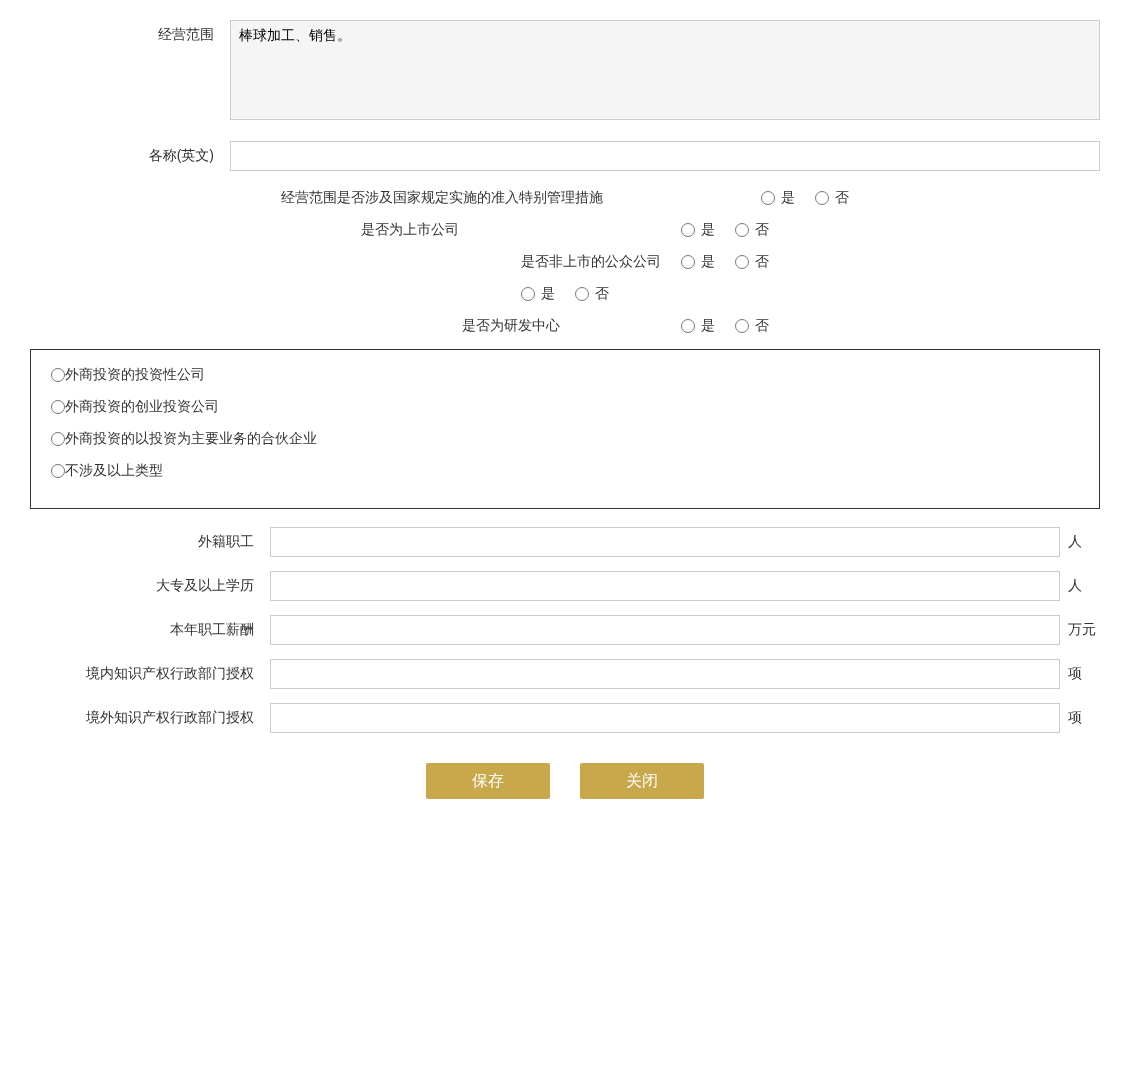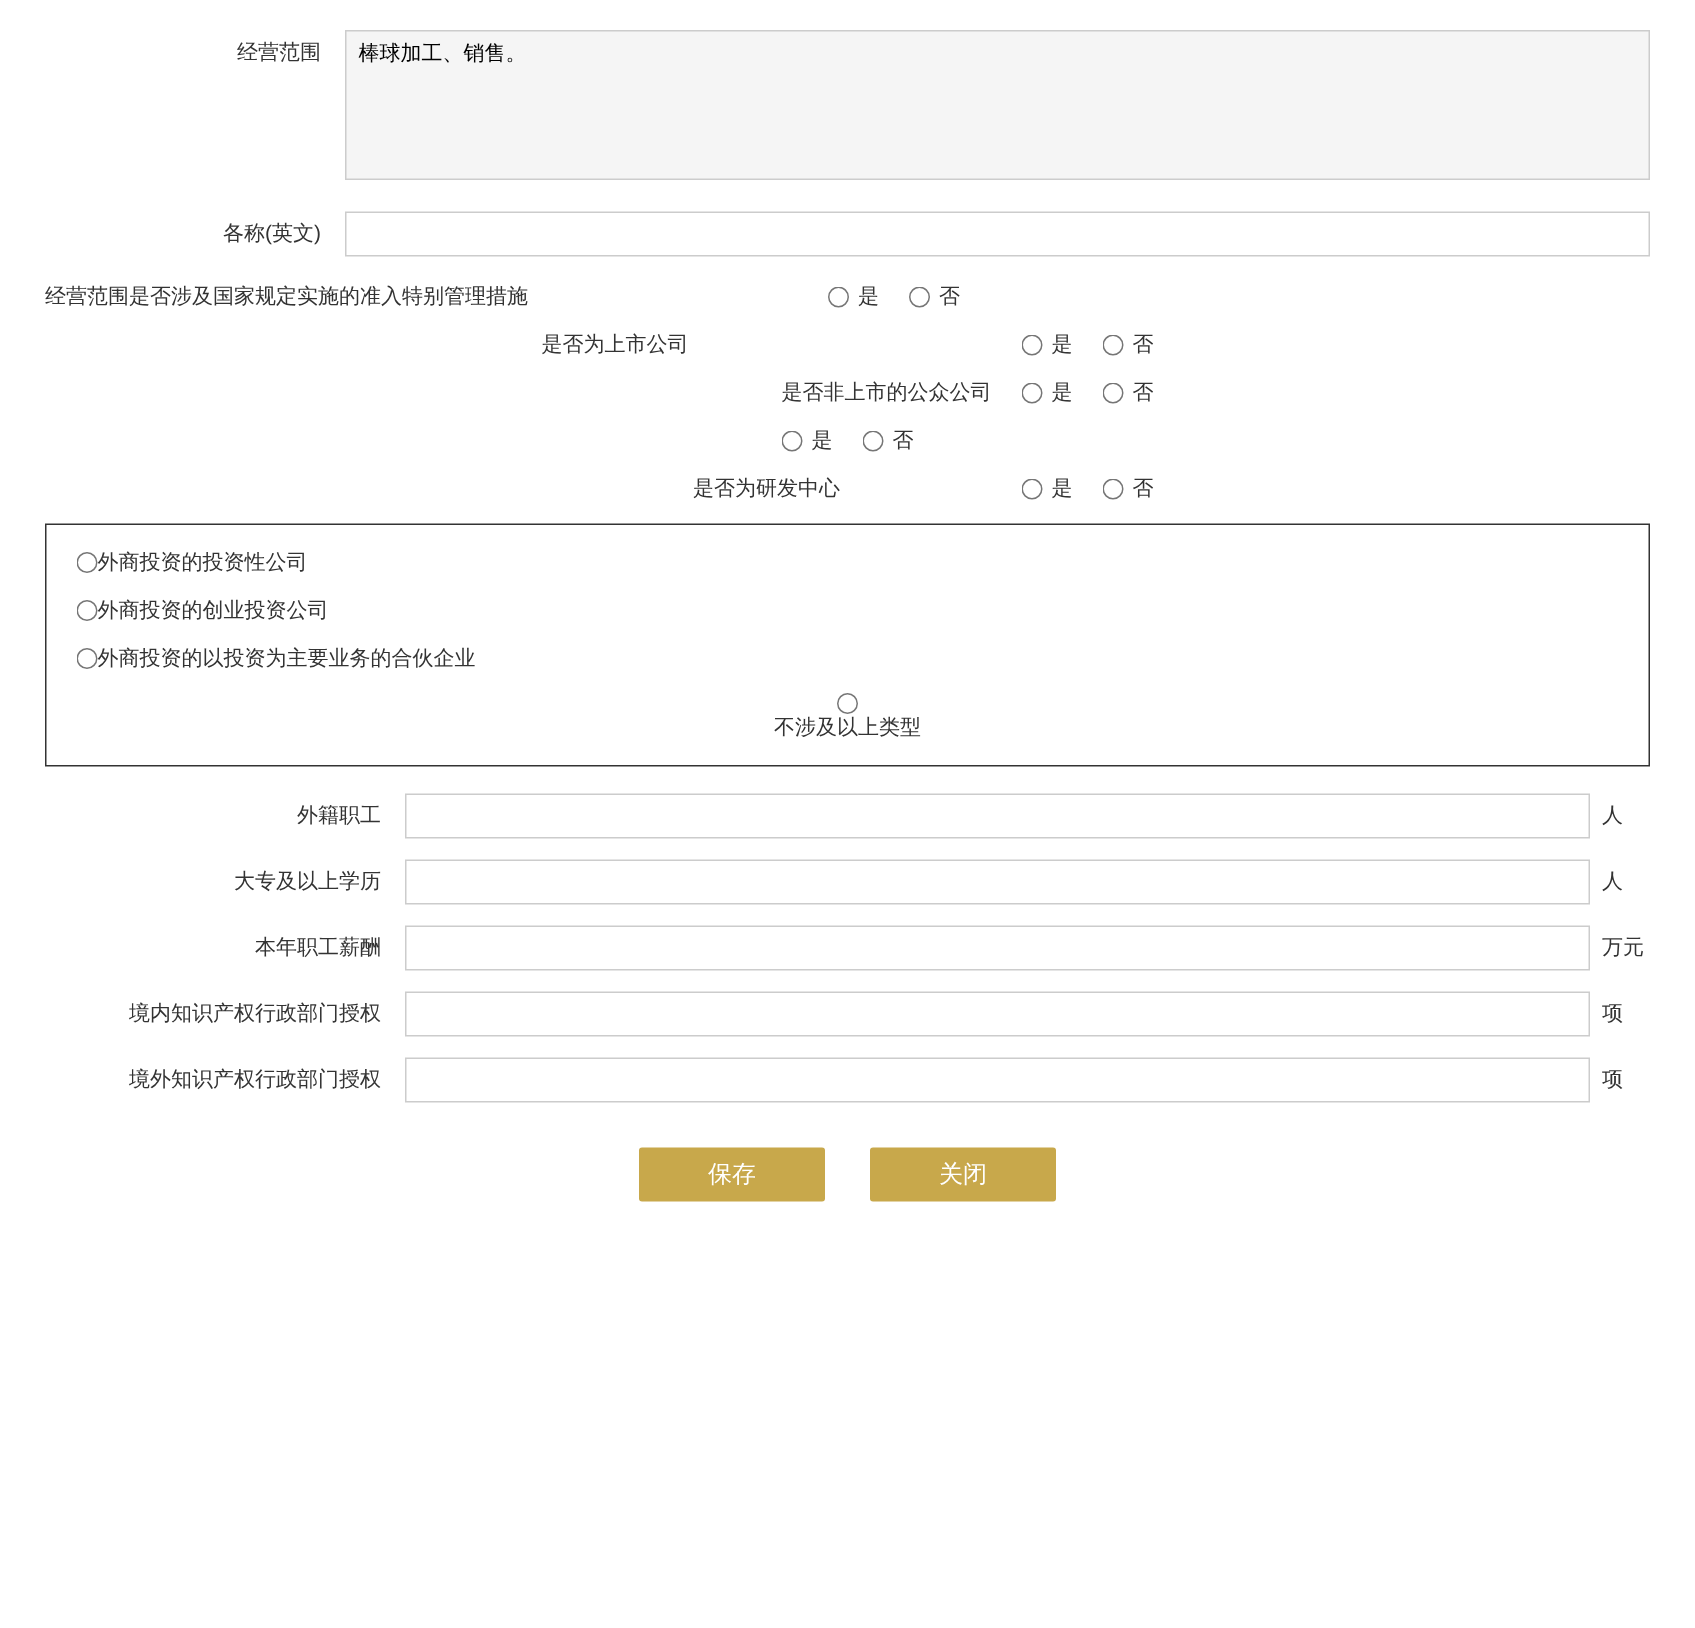--- a/index.html
+++ b/index.html
@@ -94,22 +94,21 @@
       padding: 16px 20px;
       margin-bottom: 18px;
     }
     .checkbox-item {
       display: flex;
       align-items: center;
       margin-bottom: 14px;
       cursor: pointer;
     }
     .checkbox-item:last-child {
-      margin-bottom: 0;
-      flex-direction: column;
+      margin-bottom: 12px;
     }
     .checkbox-item input[type="radio"] {
       cursor: pointer;
       width: 14px;
       height: 14px;
       accent-color: #999;
     }
     
     .input-with-unit {
       display: flex;
@@ -181,21 +180,21 @@
     </div>
   </div>
 
   <div class="form-row">
     <div class="form-label">各称(英文)</div>
     <div class="form-control">
       <input type="text" class="form-input" value="" style="">
     </div>
   </div>
 
-  <div class="radio-row" style="justify-content:flex-start; margin-left: 0; gap: 42px;">
+  <div class="radio-row" style="justify-content:center; margin-left: 0;">
     <div class="radio-label-wide" style="flex: 0 0 480px; text-align: left; padding-right: 20px;">经营范围是否涉及国家规定实施的准入特别管理措施</div>
     <div class="radio-group">
       <label class="radio-item">
         <input type="radio" name="special_mgmt" style="">
         <span>是</span>
       </label>
       <label class="radio-item">
         <input type="radio" name="special_mgmt" style="">
         <span>否</span>
       </label>

